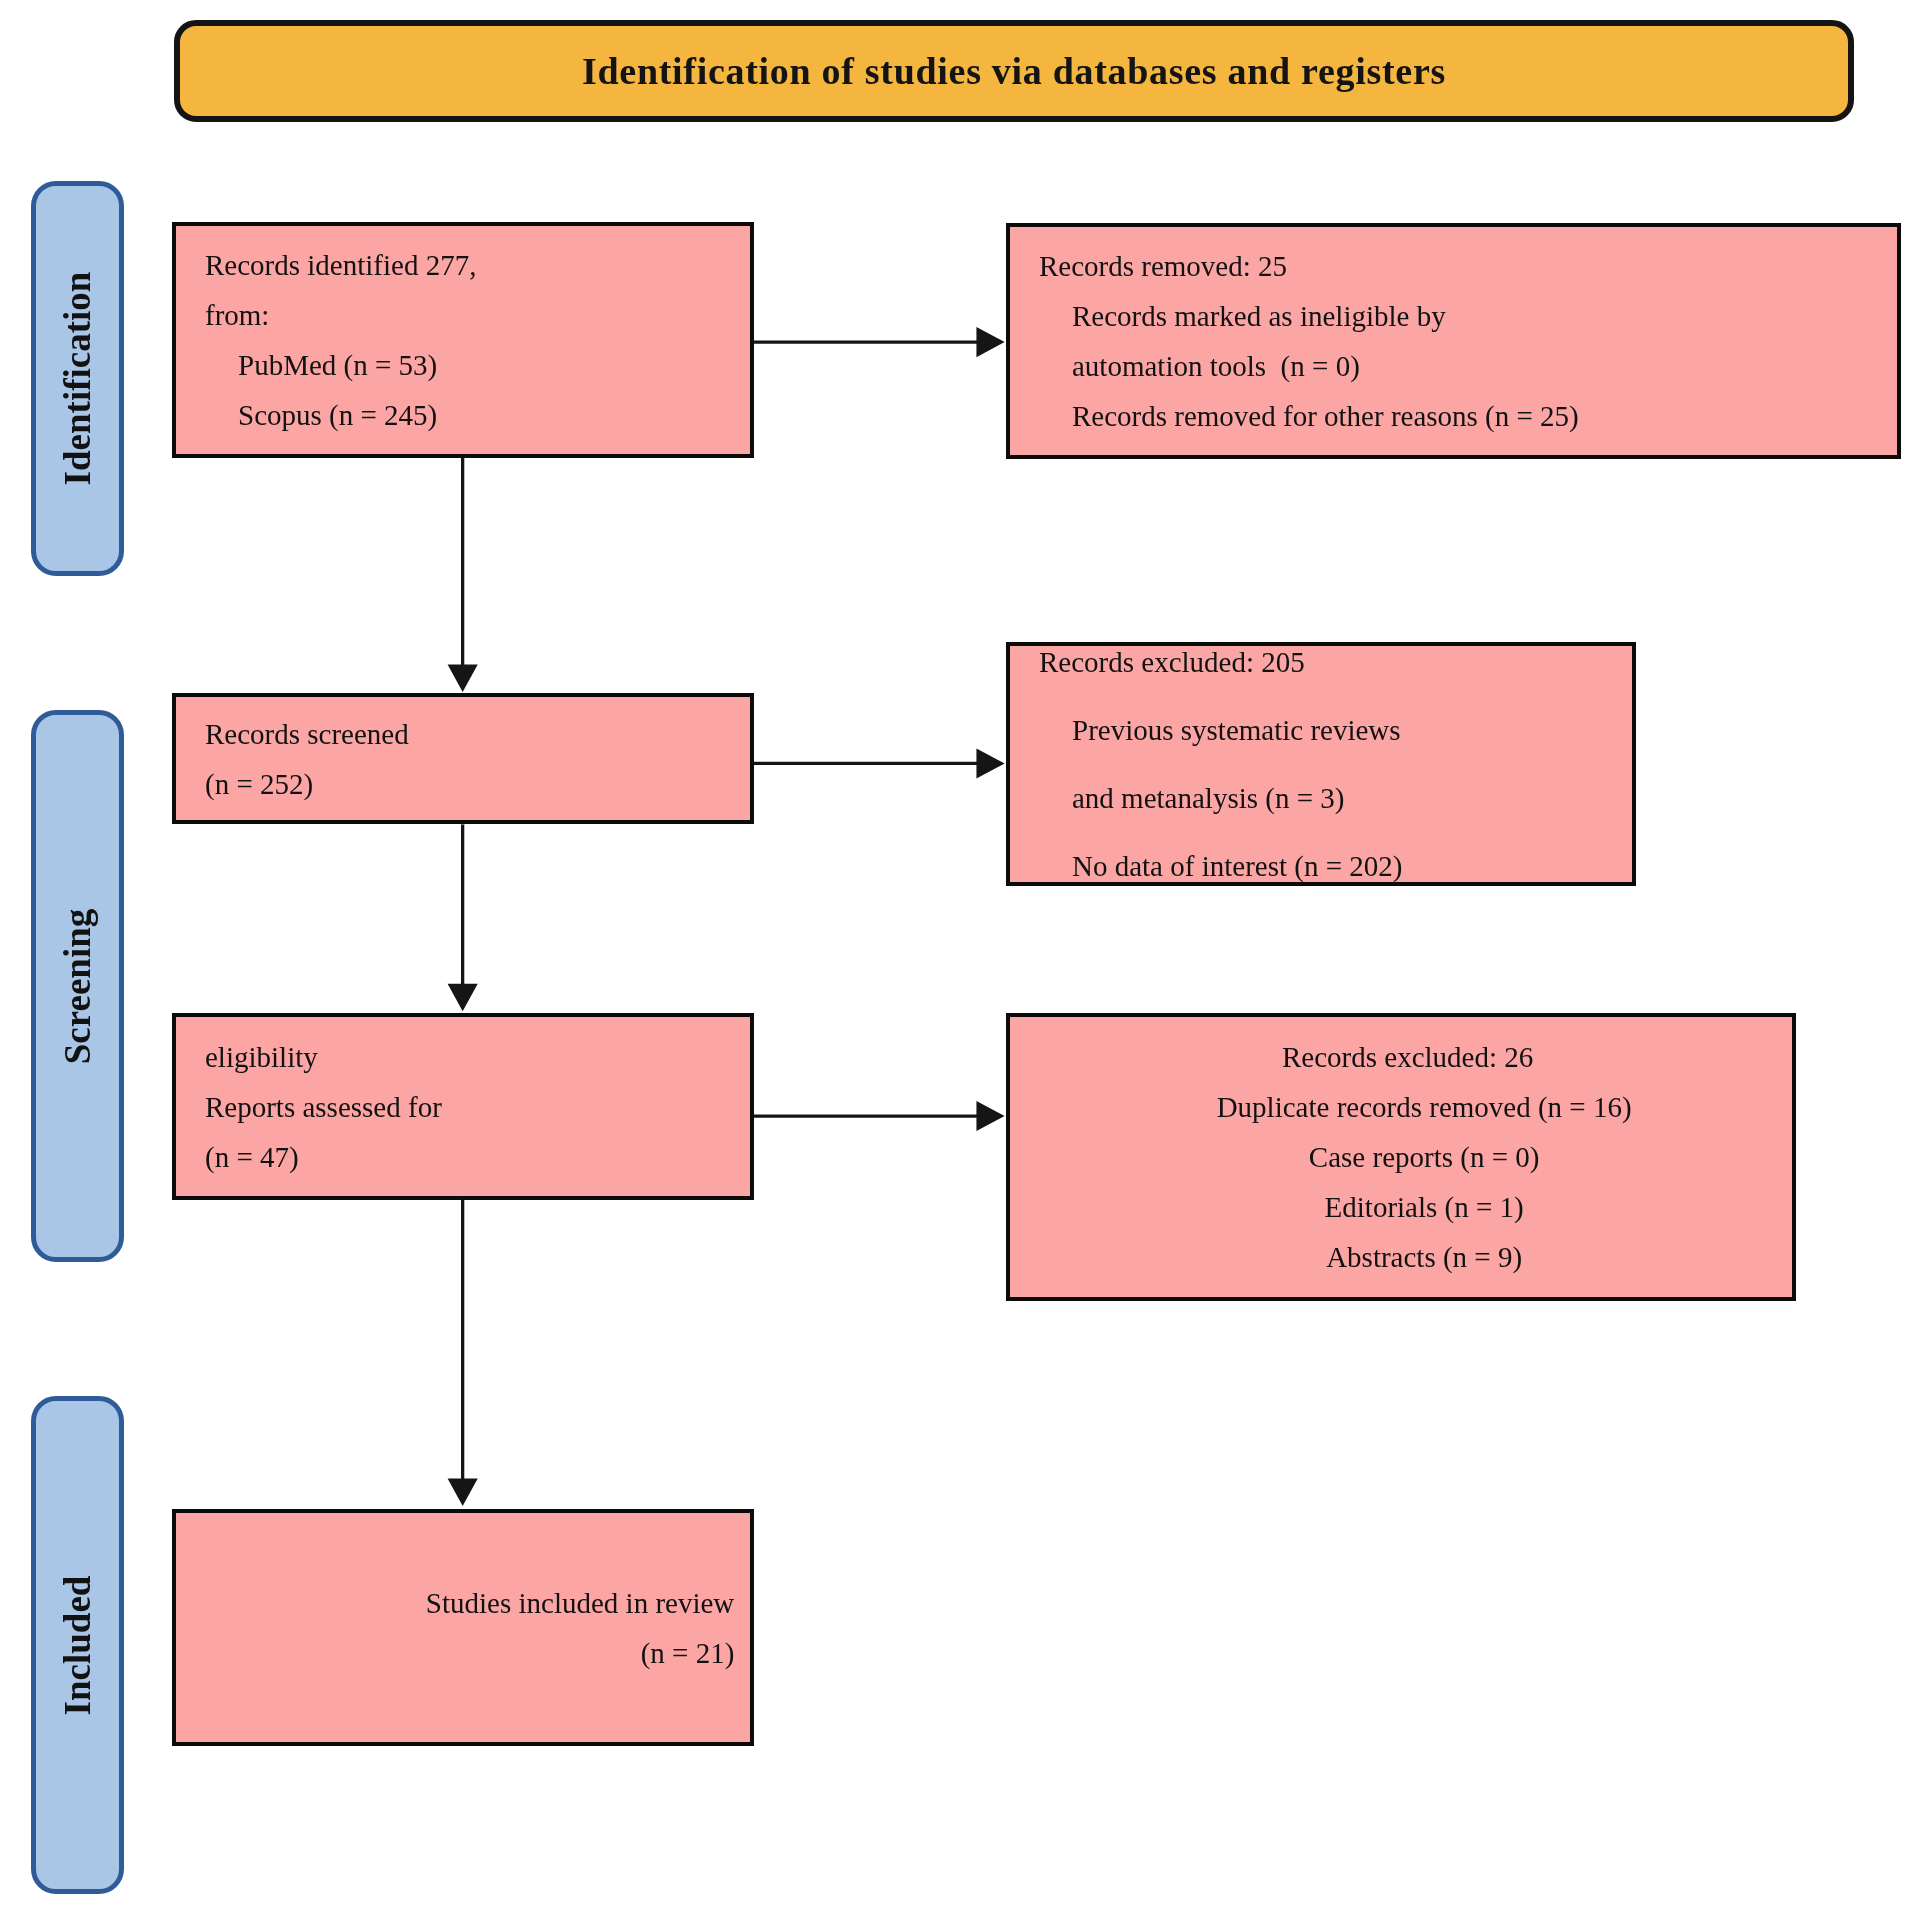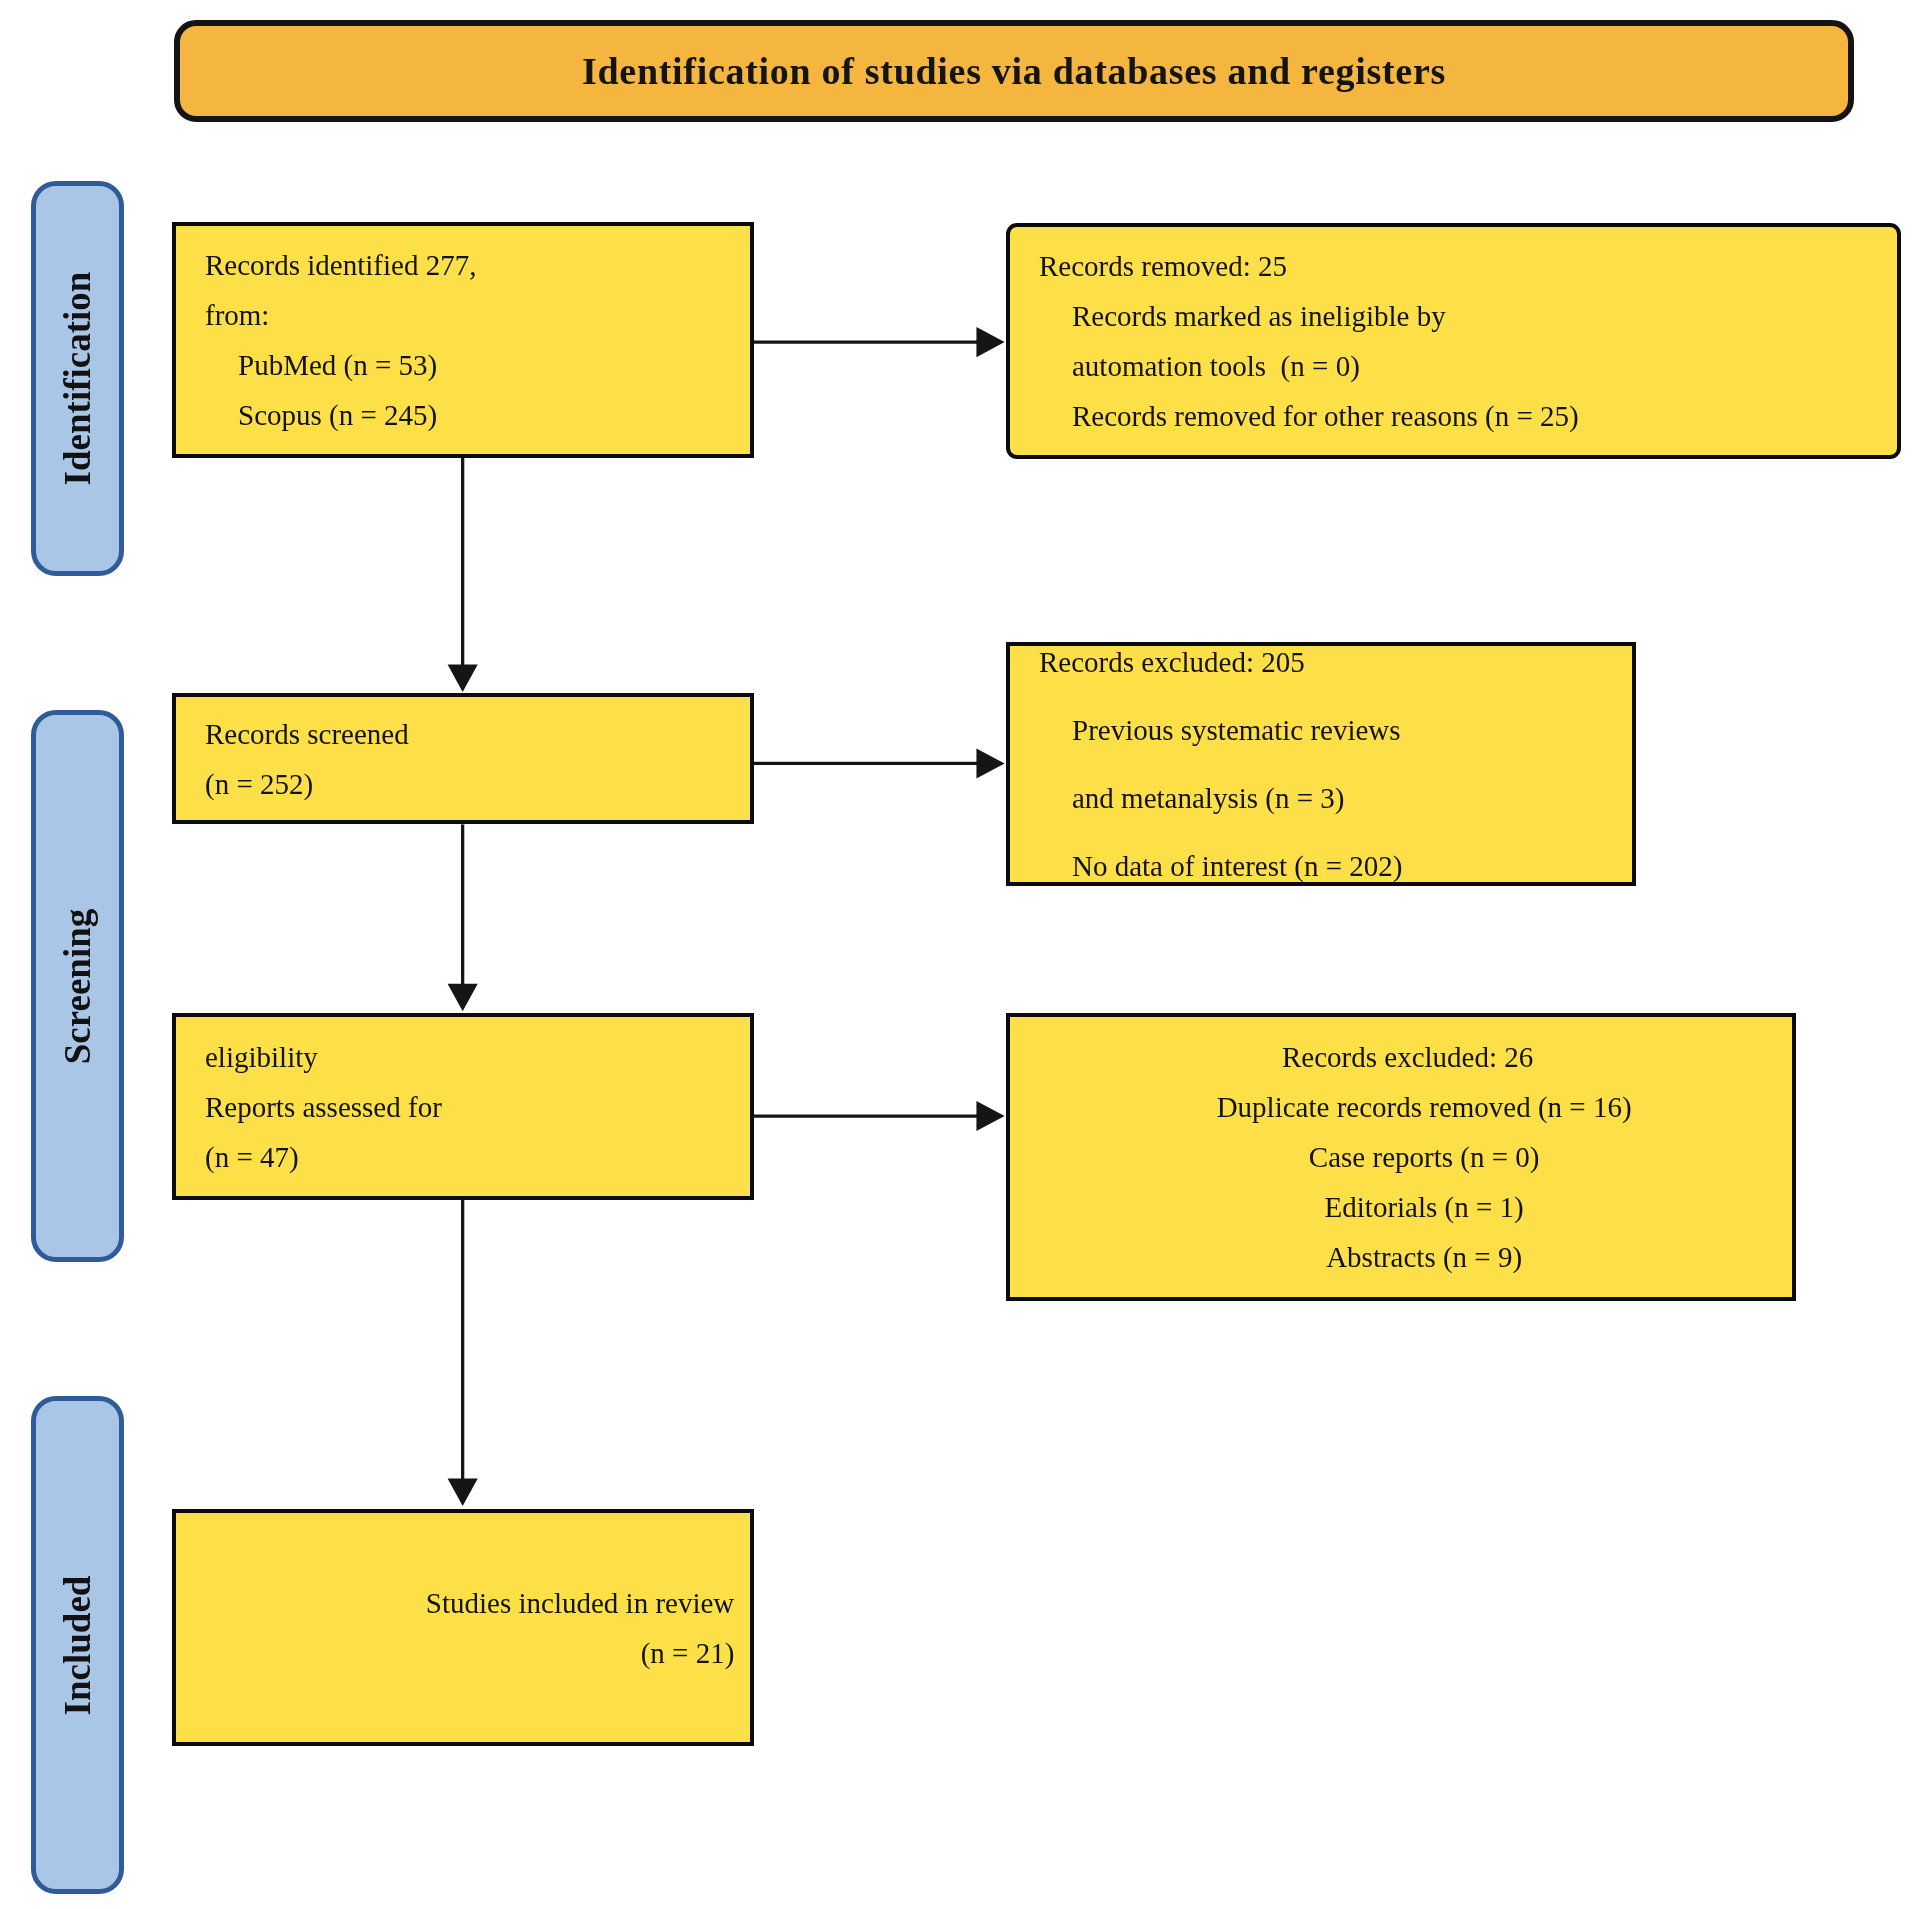--- a/index.html
+++ b/index.html
@@ -48,38 +48,38 @@
     font-weight: bold;
     color: #121212;
   }
   .stage-identification { top: 181px;  height: 395px; }
   .stage-screening      { top: 710px; height: 552px; }
   .stage-included       { top: 1396px; height: 498px; }
 
   
   .fbox {
     position: absolute;
-    background: #fde047;
+    background: #fca5a5;
     border: 4.6px solid var(--box-border, #0b0b0b);
     box-sizing: border-box;
     display: flex;
     flex-direction: column;
     justify-content: center;
     padding: 6.6px 15.7px 6.6px 29px;
   }
   .fbox .line {
     font-size: 29px;
     line-height: 50px;
     white-space: pre;
     color: #121212;
   }
   .fbox .line.ind { padding-left: 33px; }
 
   .box-identified        { left: 172px;  top: 222px;  width: 582px;  height: 236px; }
-  .box-removed           { left: 1006px; top: 223px;  width: 895px; height: 236px; border-radius: 11px; }
+  .box-removed           { left: 1006px; top: 223px;  width: 895px; height: 236px; }
   .box-screened          { left: 172px;  top: 693px; width: 582px;  height: 131px; }
   .box-excluded-screen   { left: 1006px; top: 642px;  width: 630px;  height: 244px; gap: 18px; }
   .box-assessed          { left: 172px;  top: 1013px; width: 582px;  height: 187px; }
   .box-excluded-eligible { left: 1006px; top: 1013px; width: 790px; height: 288px; text-align: center; }
   .box-included          { left: 172px;  top: 1509px; width: 582px;  height: 237px; text-align: right; }
 
   
   .arrows {
     position: absolute;
     left: 0; top: 0;

